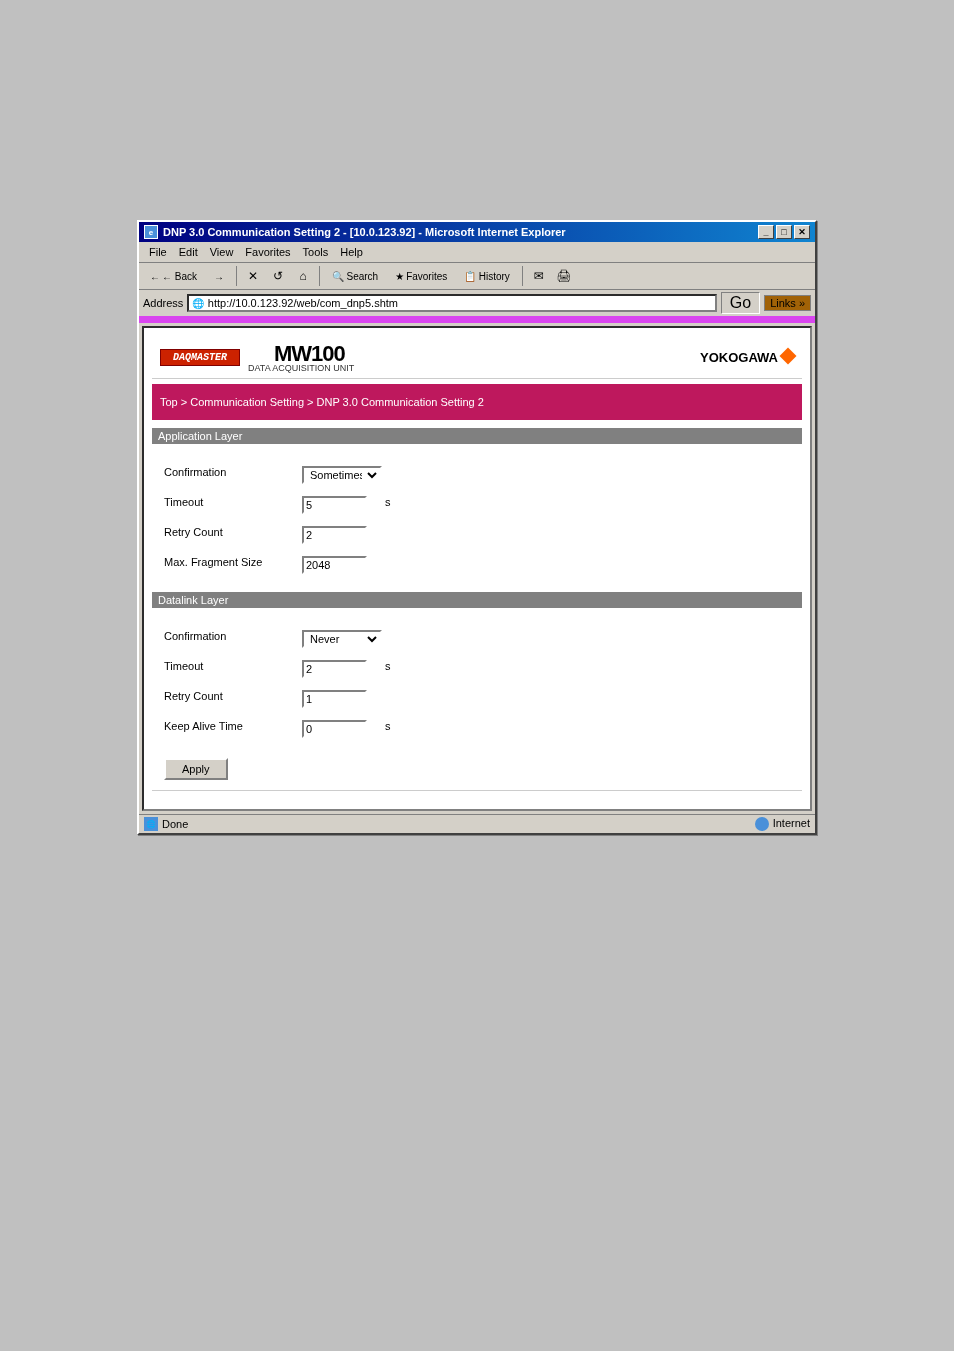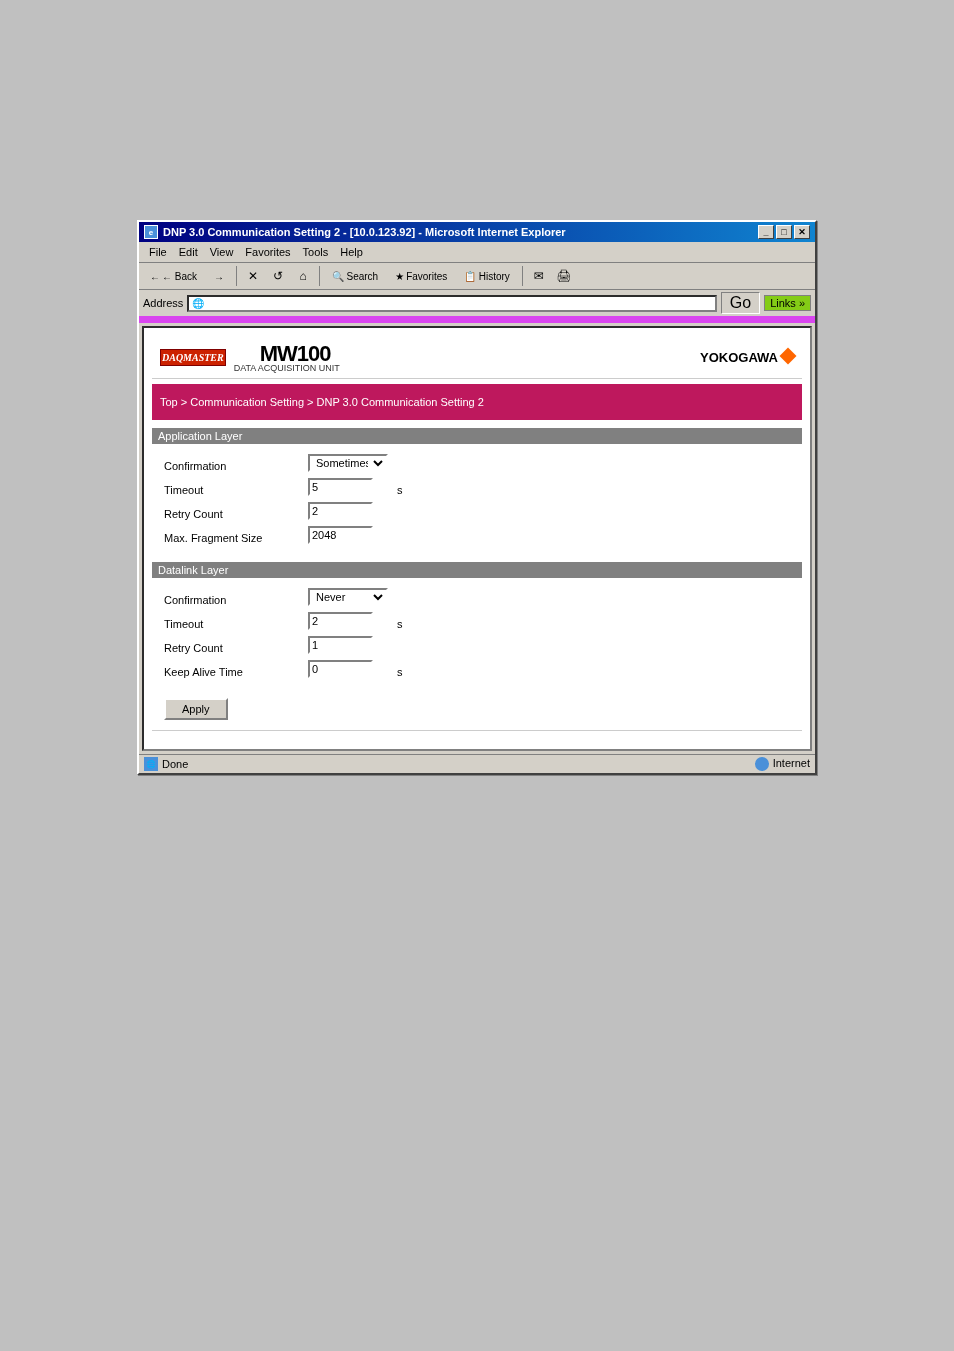--- a/index.html
+++ b/index.html
@@ -186,21 +186,21 @@
       border: 1px solid #808080;
       border-right-color: #fff;
       border-bottom-color: #fff;
       padding: 1px 8px;
       font-size: 16px;
       cursor: pointer;
       white-space: nowrap;
     }
 
     .address-links-btn {
-      background: #84cc16;
+      background: #a16207;
       border: 1px solid #808080;
       padding: 1px 5px;
       font-size: 11px;
       cursor: pointer;
       white-space: nowrap;
     }
 
     
     .content-area {
       background: #fff;
@@ -226,23 +226,23 @@
       align-items: center;
       gap: 8px;
     }
 
     .daqmaster-logo {
       background: #cc2200;
       color: #fff;
       font-weight: bold;
       font-style: italic;
       font-size: 10px;
-      padding: 2px 1px;
+      padding: 2px 12px;
       border: 1px solid #800000;
-      font-family: Liberation Serif, serif;
+      font-family: Liberation Mono, monospace;
     }
 
     .mw100-logo {
       font-size: 22px;
       font-weight: bold;
       color: #000;
       font-family: 'Arial Black', sans-serif;
       letter-spacing: -1px;
       margin-left: 26px;
     }
@@ -290,23 +290,24 @@
       margin-top: 8px;
     }
 
     
     .form-section {
       padding: 4px 12px;
     }
 
     .form-row {
       display: flex;
-      align-items: flex-end;
+      align-items: flex-start;
       margin-bottom: 6px;
-      gap: 24px;
+      gap: 18px;
+      margin-top: 12px;
     }
 
     .form-label {
       width: 120px;
       font-size: 11px;
       color: #000;
       text-align: left;
     }
 
     .form-input {
@@ -451,20 +452,21 @@
       </button>
       <div class="toolbar-separator"></div>
       <button class="toolbar-icon-btn">✉</button>
       <button class="toolbar-icon-btn">🖨</button>
     </div>
 
     <div class="address-bar">
       <span class="address-label">Address</span>
       <div class="address-input-wrap">
         <span class="address-icon">🌐</span>
+        <input class="address-input" type="text" value="http://10.0.123.92/web/com_dnp5.shtm" style="">
       </div>
       <button class="address-go-btn">Go</button>
       <button class="address-links-btn">Links »</button>
     </div>
 
     <div class="content-area">
 
       
       <div class="page-header">
         <div class="logo-area">

